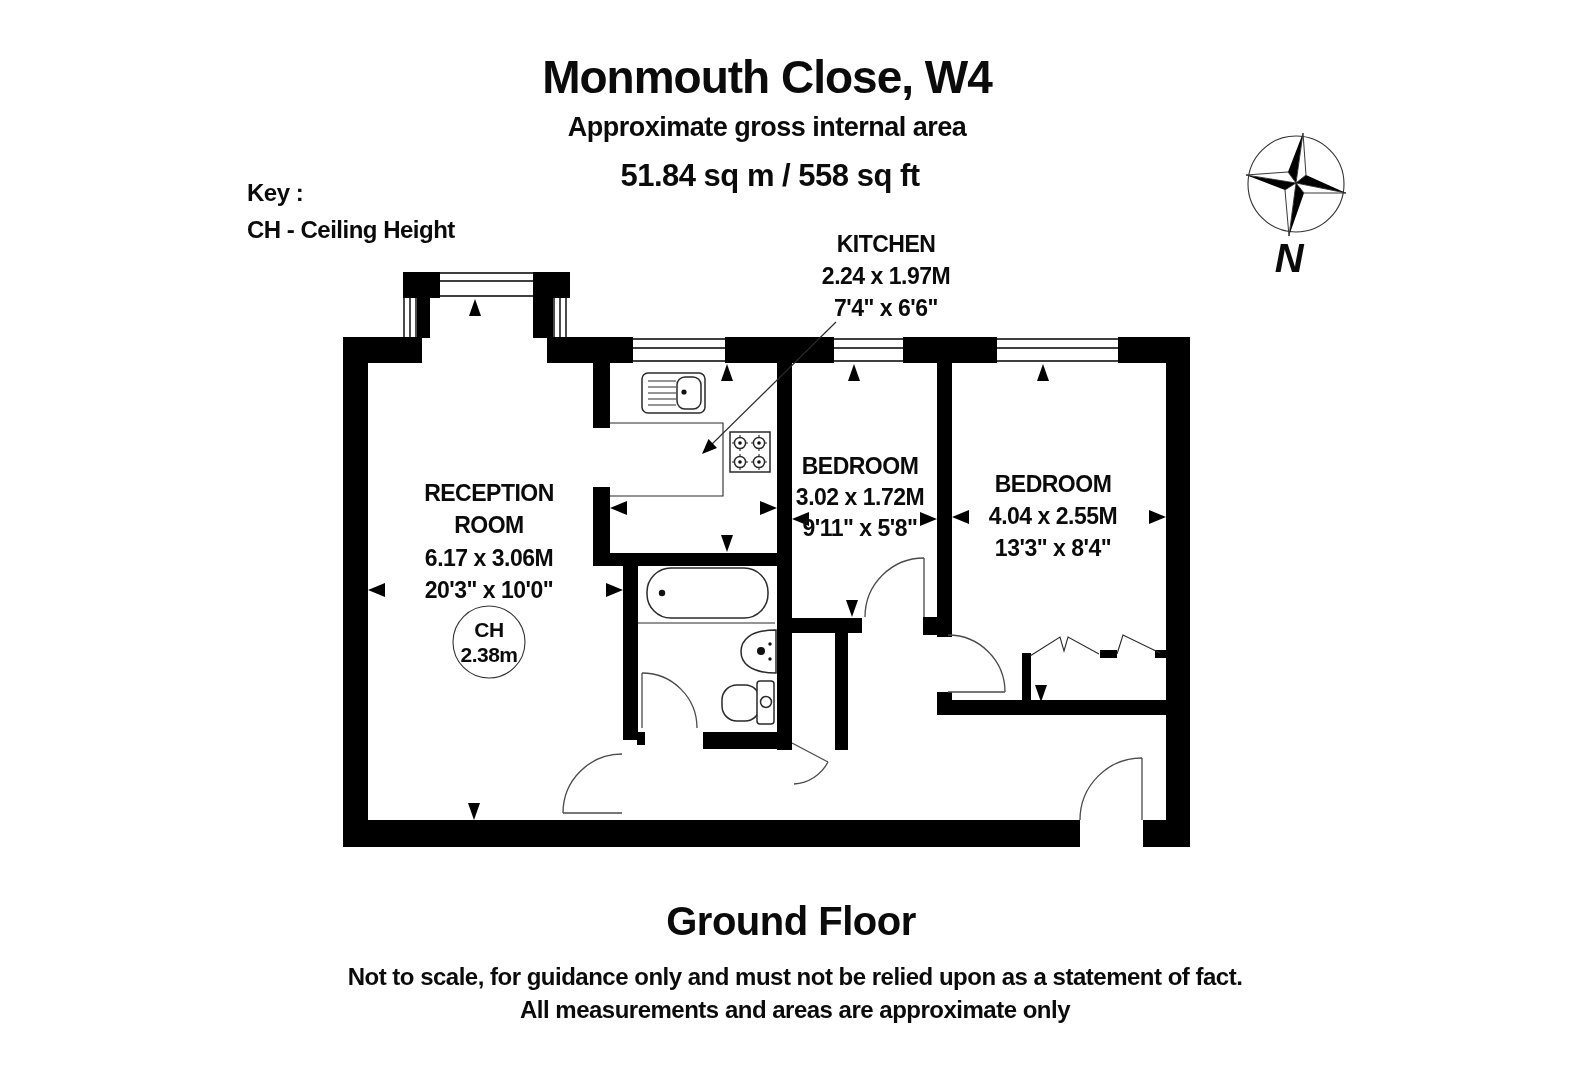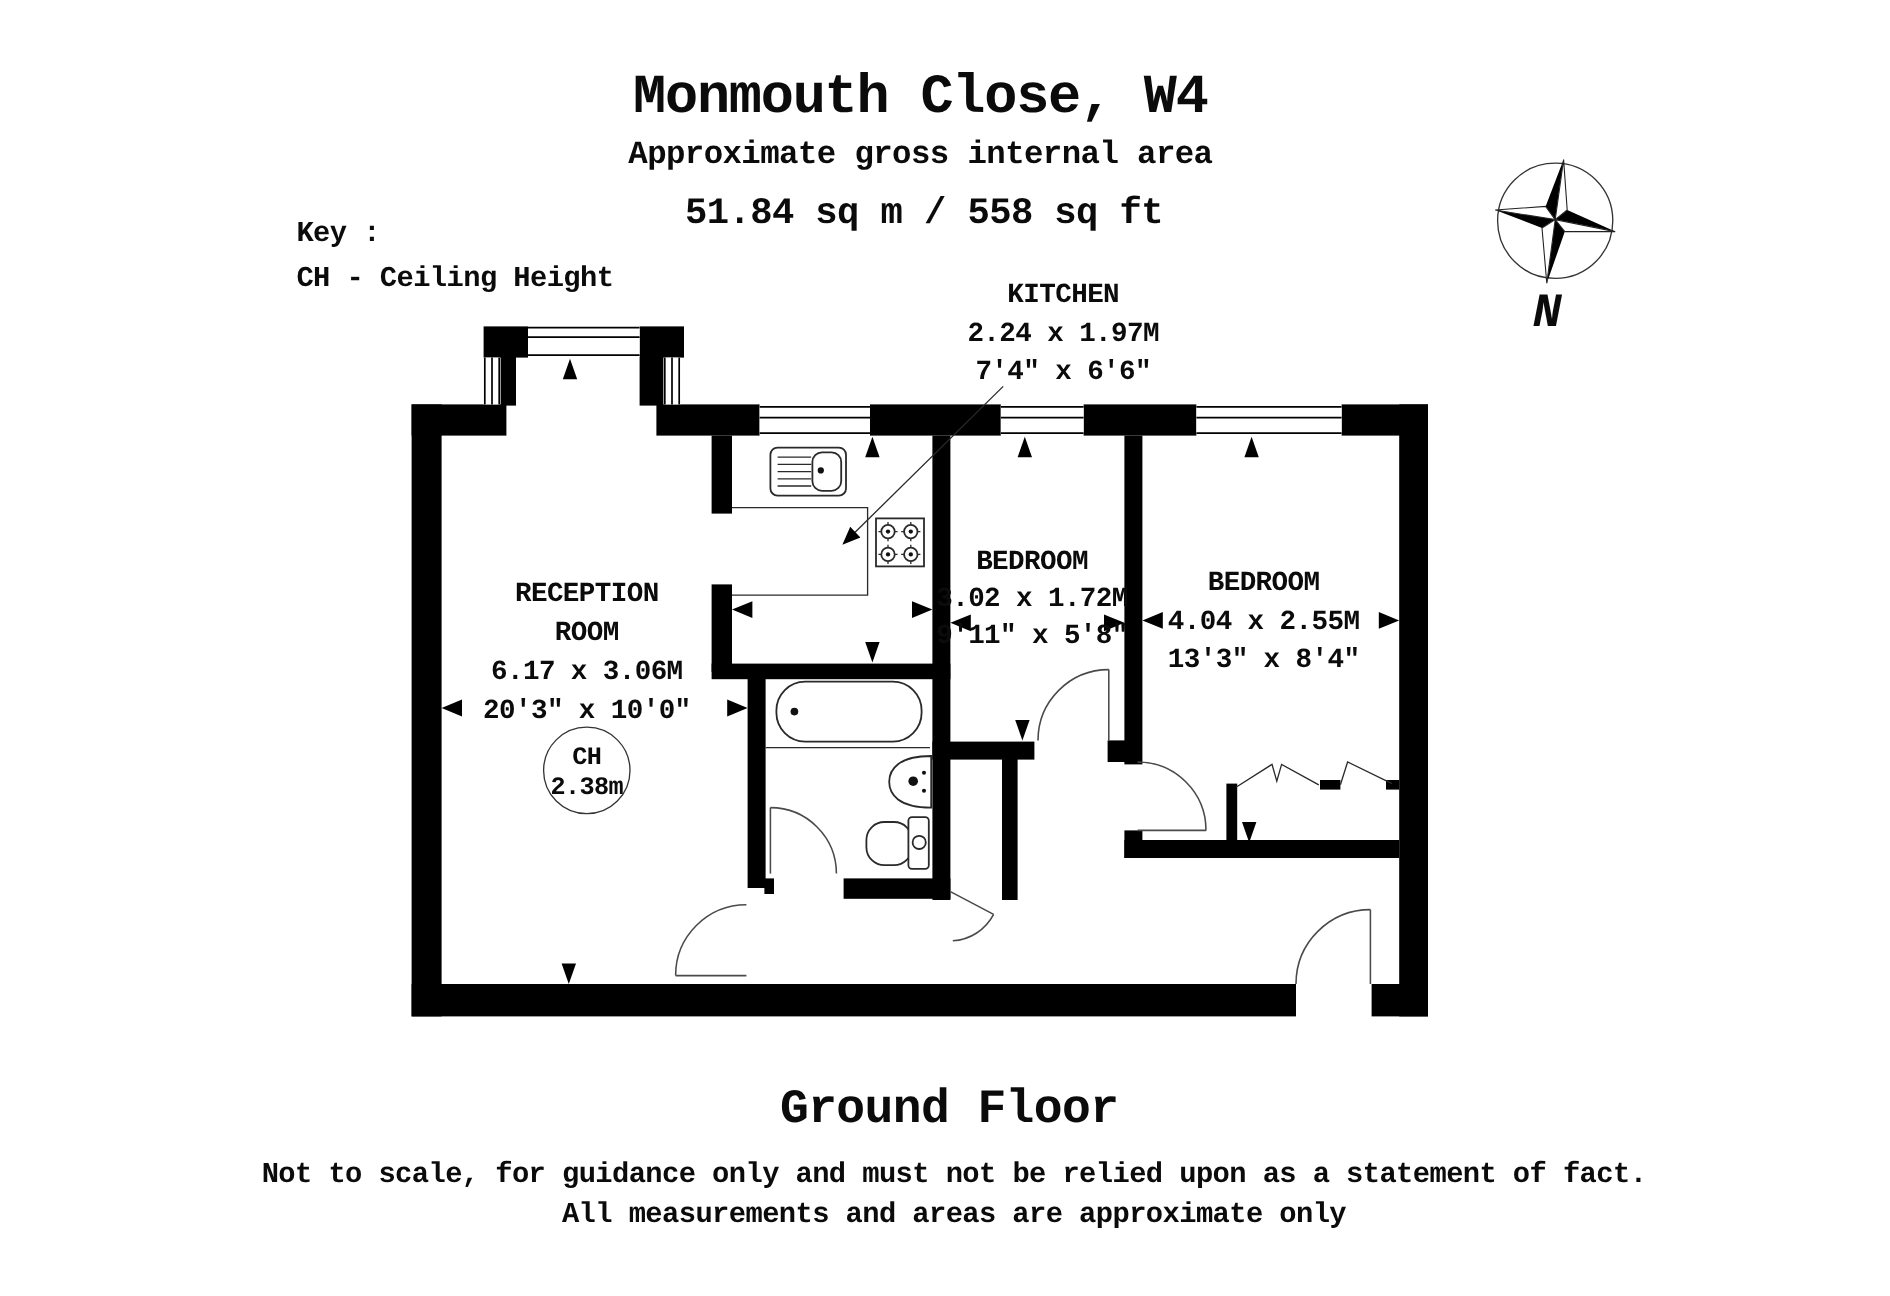--- a/index.html
+++ b/index.html
@@ -1,17 +1,17 @@
 <!DOCTYPE html>
 <html><head>
 <meta charset="utf-8">
 <style>
   html,body{margin:0;padding:0;background:#fff;}
   .page{position:relative;width:1539px;height:1080px;background:#ffffff;overflow:hidden;
-        font-family:Liberation Mono, monospace;}
+        font-family:Liberation Sans, sans-serif;}
   svg{display:block}
   text{fill:#0b0b0b;font-weight:bold;letter-spacing:-0.5px;}
   .t-title{font-size:46px;letter-spacing:-1px;}
   .t-sub{font-size:27px;}
   .t-area{font-size:31px;}
   .t-key{font-size:24px;}
   .t-room{font-size:23px;}
   .t-ch{font-size:21px;}
   .t-floor{font-size:40px;}
   .t-disc{font-size:24px;}

